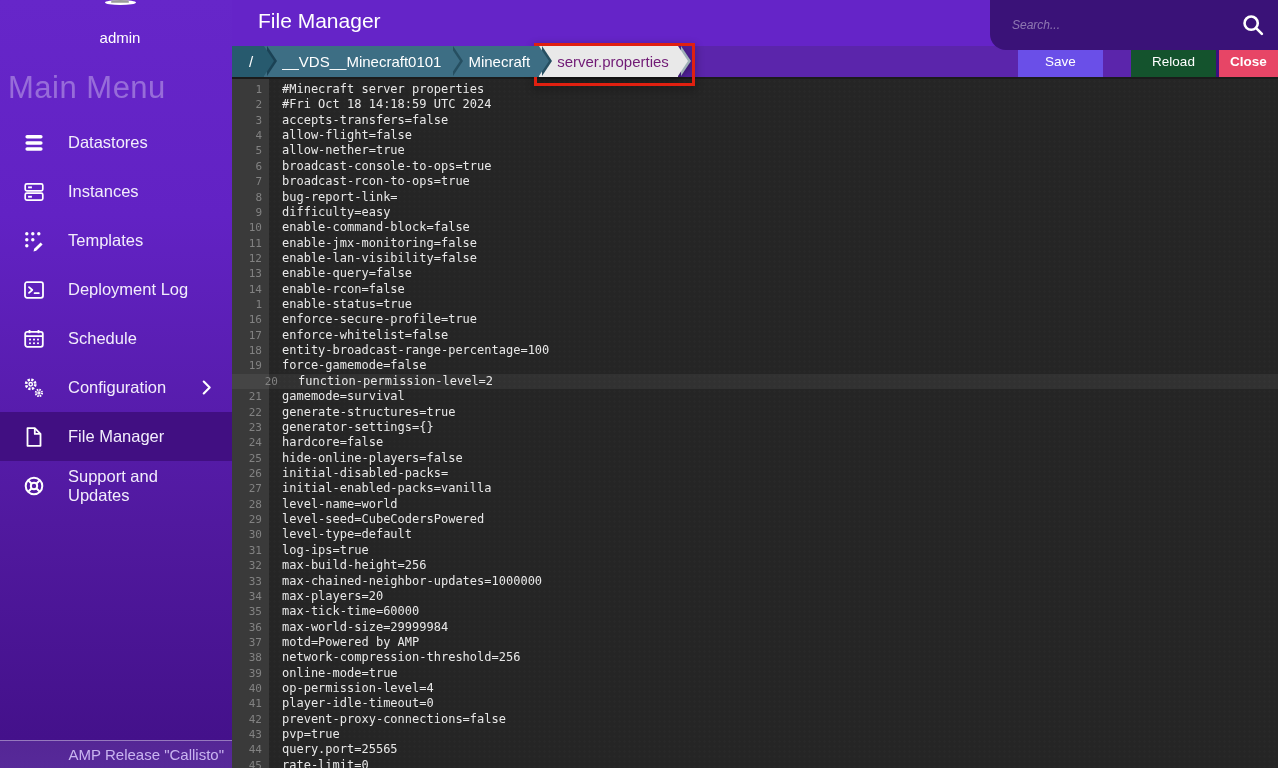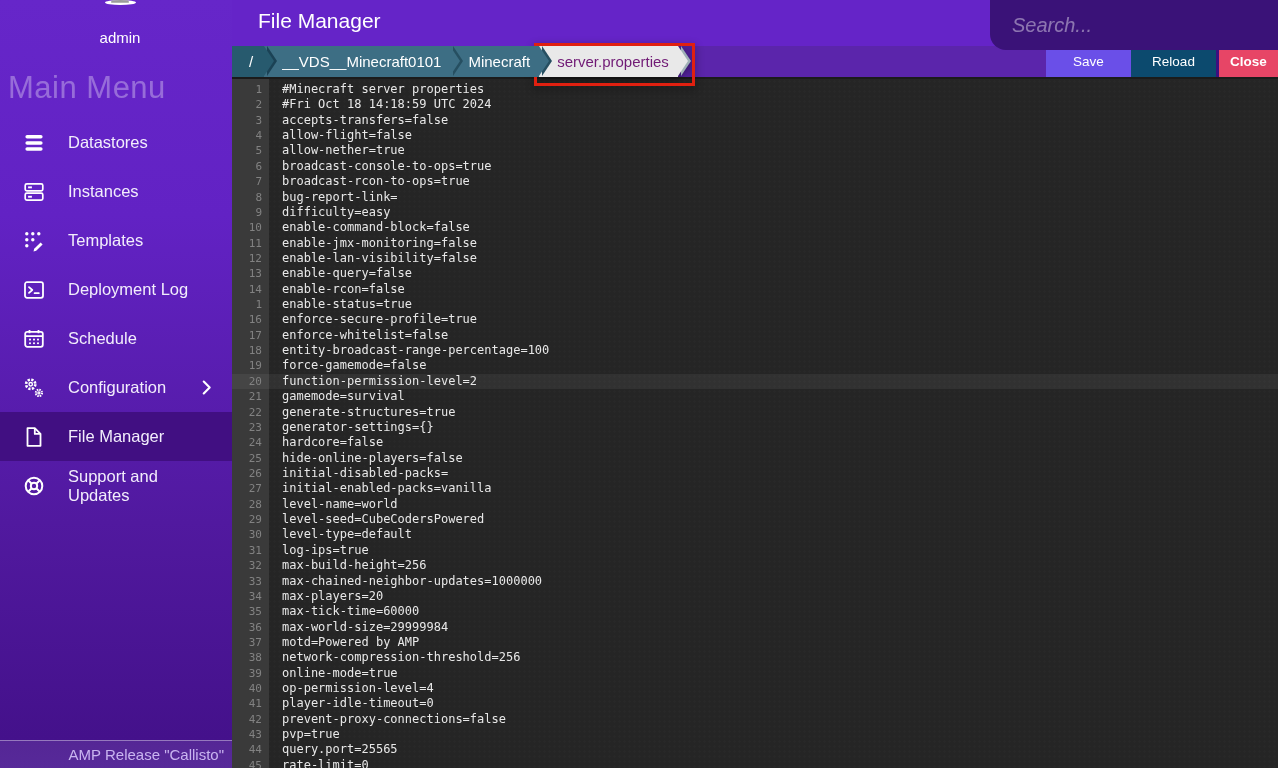--- a/index.html
+++ b/index.html
@@ -24,21 +24,21 @@
   .sidebar-footer { position:absolute; left:0; right:0; bottom:0; height:28px;
     background:rgba(255,255,255,.09); border-top:1px solid rgba(255,255,255,.38);
     display:flex; align-items:center; justify-content:flex-end; padding-right:8px;
     color:#c9b4f0; font-size:15px; }
 
   
   .topbar { position:absolute; left:232px; right:0; top:0; height:46px; background:#6524c8; z-index:3; }
   .page-title { position:absolute; left:26px; top:9px; font-size:21px; color:#fff; }
   .searchbox { position:absolute; right:0; top:0; width:288px; height:50px; background:#3a1278;
     border-bottom-left-radius:16px; display:flex; align-items:center; padding:0 12px 0 22px; z-index:6; }
-  .searchbox input { flex:1; background:transparent; border:none; outline:none; color:#a3a3a3; font-size:20px; font-family:inherit; }
+  .searchbox input { flex:1; background:transparent; border:none; outline:none; color:#a3a3a3; font-size:12px; font-family:inherit; }
   .searchbox input::placeholder { color:rgba(255,255,255,.42); font-style:italic; }
   .search-icon { width:26px; height:26px; flex:0 0 26px; cursor:pointer; }
   .search-icon svg { width:26px; height:26px; display:block; }
 
   
   .toolbar { position:absolute; left:232px; right:0; top:46px; height:31px; background:#5b25ab; display:flex; z-index:4; }
   .breadcrumb { display:flex; height:31px; }
   .crumb { position:relative; display:flex; align-items:center; height:31px; padding:0 9px 0 16px;
     font-size:15px; color:#fff; cursor:pointer; white-space:nowrap; }
   .crumb::before, .crumb::after { content:''; position:absolute; top:0;
@@ -57,21 +57,21 @@
   .tb-btn { height:31px; width:85px; border:none; color:#fff; font-size:13.5px; font-family:inherit; cursor:pointer; }
   .tb-btn.btn-close { width:62px; border-left:3px solid #3b1080;font-weight:bold; }
 
   
   .editor { position:absolute; left:232px; right:0; top:77px; bottom:0; background:#252525;
     background-image:radial-gradient(rgba(255,255,255,.017) 1px, transparent 1.4px); background-size:5px 5px;
     overflow:hidden; font-family:"DejaVu Sans Mono", monospace; border-top:2px solid #1b1b1b; }
   .gutter-bg { position:absolute; left:0; top:0; bottom:0; width:37px; background:#3a3a3a; }
   .code-rows { position:relative; padding-top:3px; }
   .code-row { position:relative; display:flex; height:15.37px; line-height:15.37px; font-size:12px; }
-  .code-row.hl { background:rgba(255,255,255,.06); }
+  .code-row.hl { background:rgba(255,255,255,.06);padding-left:16px; }
   .ln { flex:0 0 37px; text-align:right; padding-right:7px; color:#828282; font-size:11px; }
   .ct { padding-left:13px; color:#e8e8e8; white-space:pre; }
 </style>
 </head>
 <body>
 
 <div class="app">
 
   <aside class="sidebar">
     <div class="user-row">
@@ -215,21 +215,21 @@
         <span class="crumb c-mid" style="z-index: 28;">
           <span>Minecraft</span>
         </span>
         <span class="crumb c-cur" style="z-index: 27;">
           <span>server.properties</span>
           <span class="annotation-box"></span>
         </span>
       </div>
     <div class="tb-buttons">
         <button class="tb-btn btn-save" style="background: rgb(106, 79, 232);">Save</button>
-        <button class="tb-btn btn-reload" style="background: #0c4a6e;">Reload</button>
+        <button class="tb-btn btn-reload" style="background: #14532d; margin-left: 28px;">Reload</button>
         <button class="tb-btn btn-close" style="background: rgb(231, 69, 102);">Close</button>
       </div>
   </div>
 
   <div class="editor">
     <div class="gutter-bg"></div>
     <div class="code-rows">
         <div class="code-row">
           <span class="ln">1</span>
           <span class="ct">#Minecraft server properties</span>

